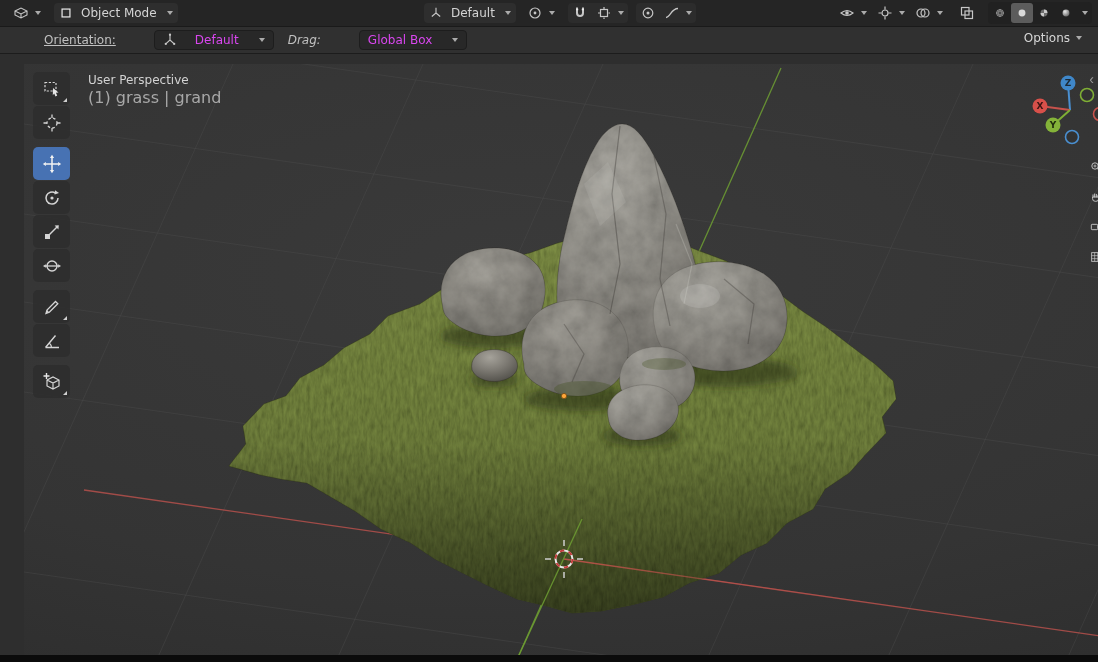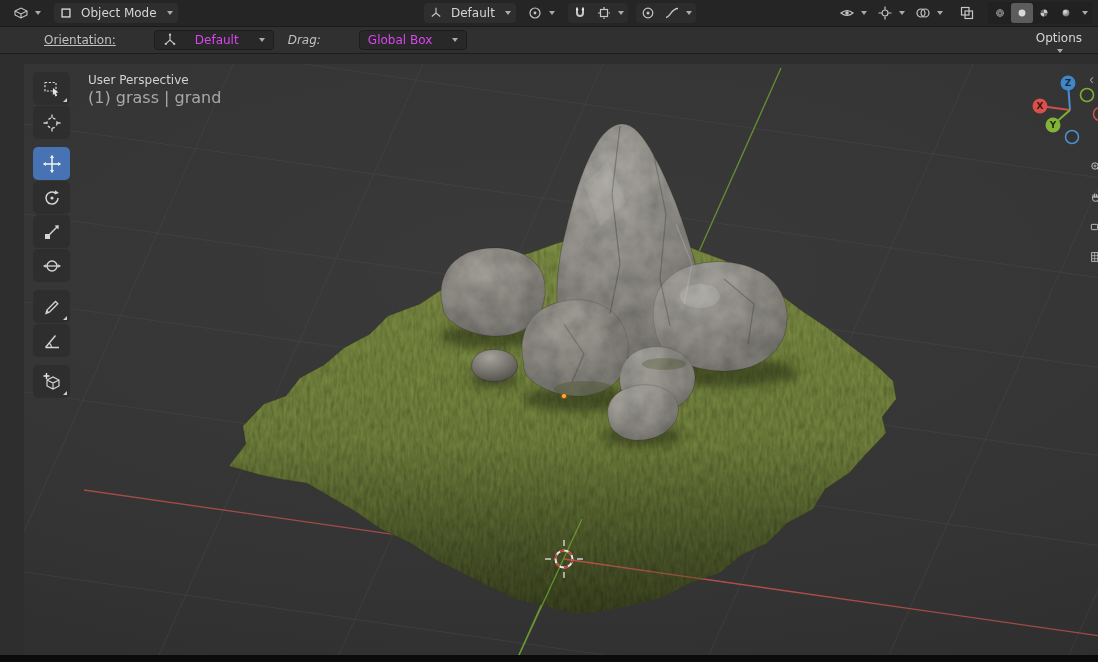--- a/index.html
+++ b/index.html
@@ -41,21 +41,21 @@
     display:flex;align-items:center;
   }
   .ts-label{color:#c0c0c0;margin-right:6px;}
   #ts-orient-label{margin-left:44px;text-decoration:underline;}
   .dd{
     display:flex;align-items:center;gap:18px;height:20px;
     background:#282828;border:1px solid #1d1d1d;border-radius:4px;
     color:#d946ef;font:inherit;padding:0 8px;margin-left:32px;
   }
   #ts-drag-label{margin-left:14px;font-style:italic;}
-  #options-btn{position:absolute;right:10px;top:3px;background:transparent;border:0;color:#d6d6d6;font:inherit;display:flex;align-items:center;gap:4px;flex-direction:column;}
+  #options-btn{position:absolute;right:10px;top:3px;background:transparent;border:0;color:#d6d6d6;font:inherit;display:flex;align-items:center;gap:4px;}
   
   #viewport{
     position:absolute;top:64px;left:0;right:0;height:602px;
     background:radial-gradient(ellipse 130% 95% at 48% 35%, #3a3a3a 0%, #343434 55%, #2a2a2a 100%);
     overflow:hidden;
     margin-left:24px;
   }
   #scene{position:absolute;top:0;left:0;}
   #vp-text{position:absolute;top:8px;left:64px;line-height:17px;pointer-events:none;}
   #vp-view{color:#d2d2d2;}

